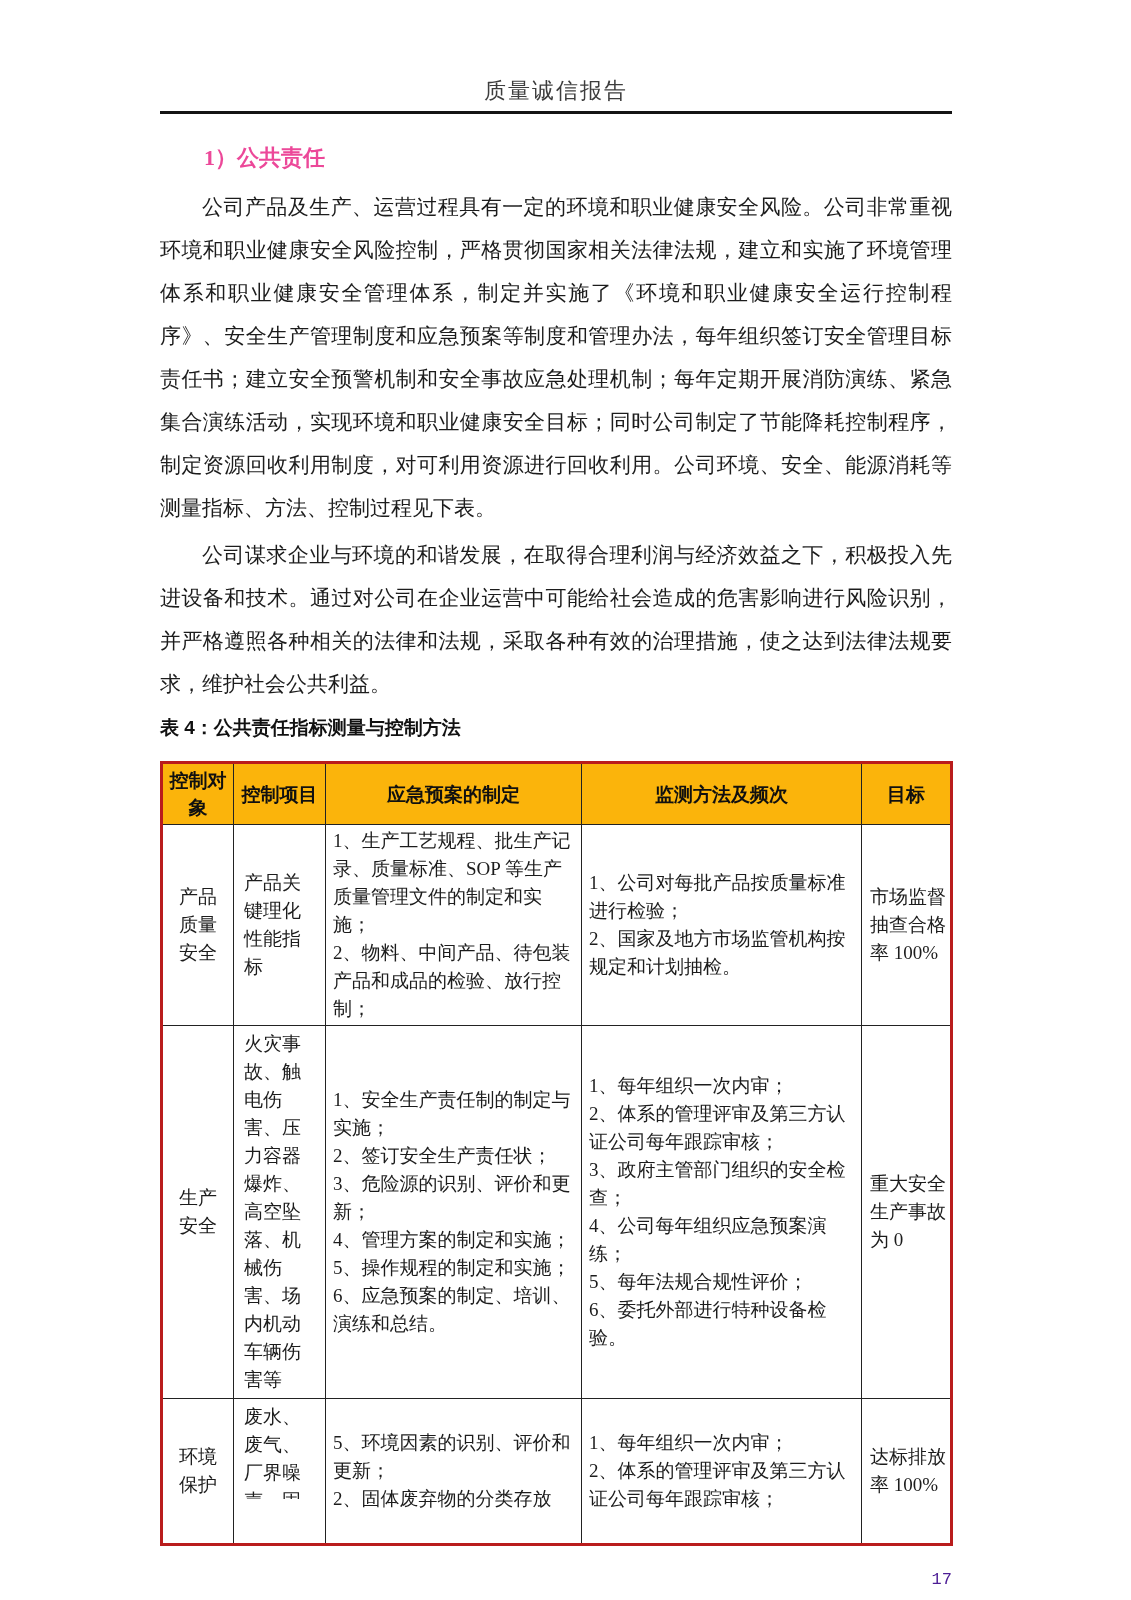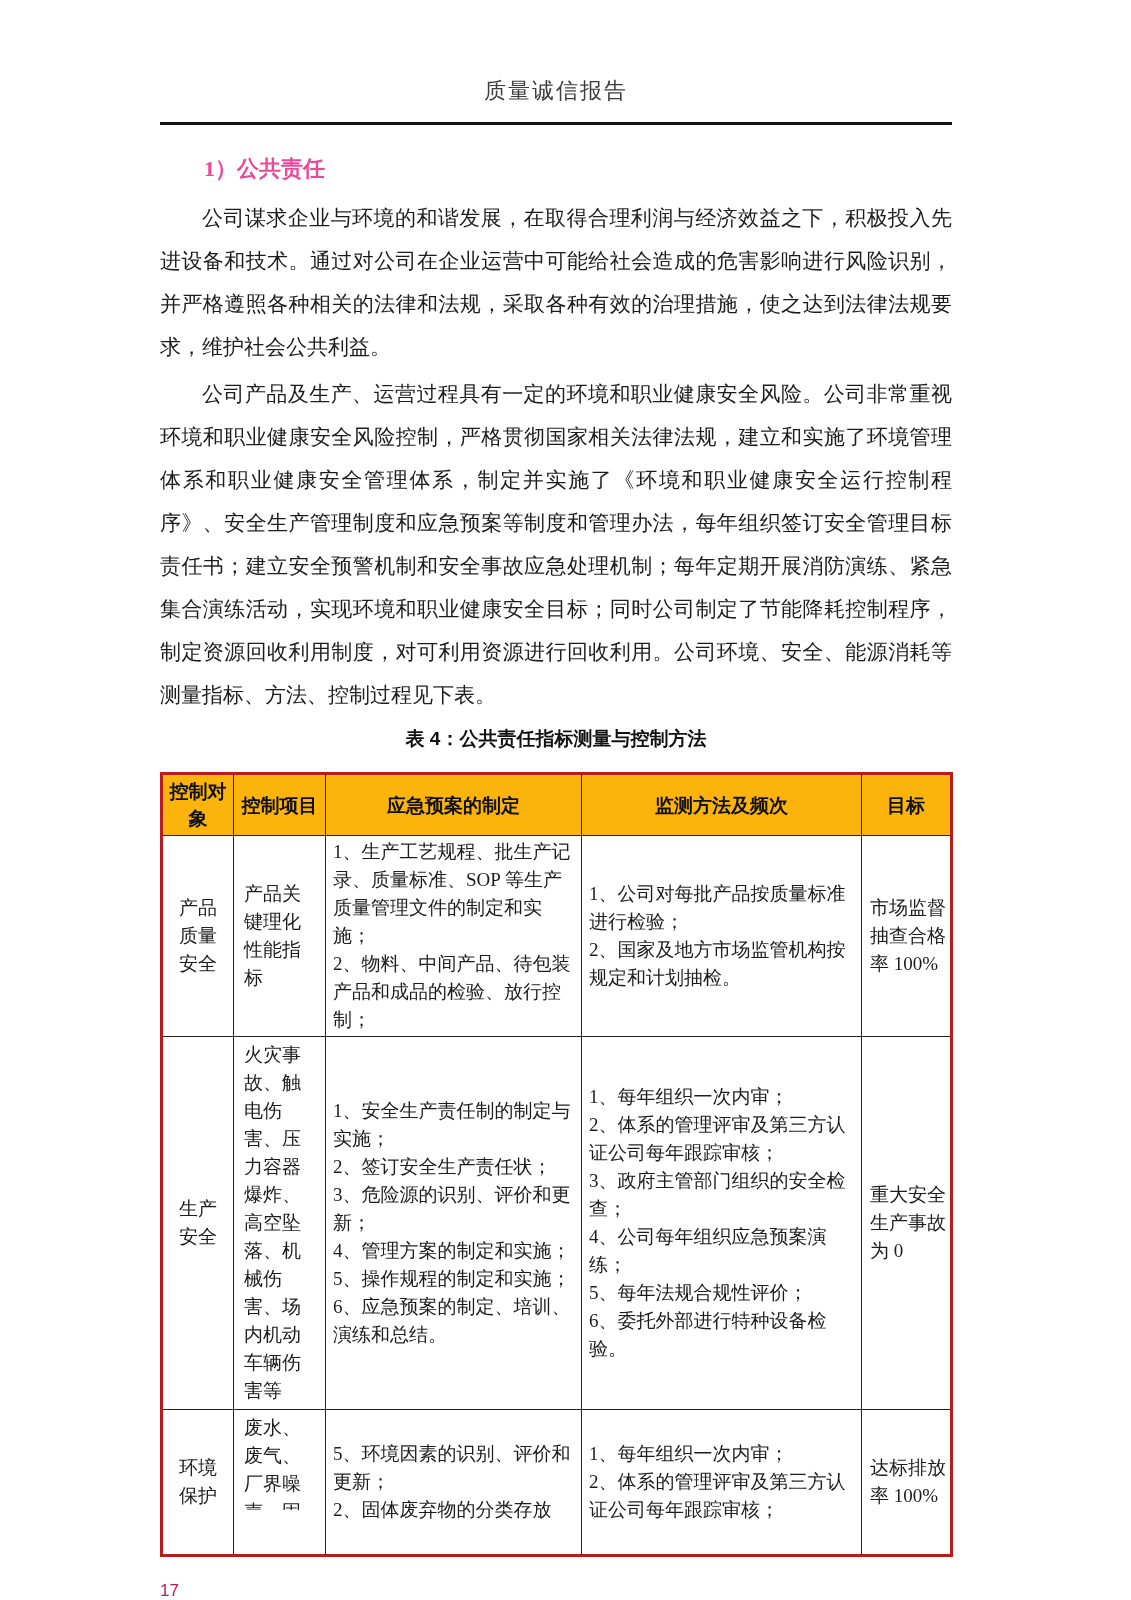--- a/index.html
+++ b/index.html
@@ -17,21 +17,21 @@
     left: 160px; top: 78px;
     width: 792px;
   }
   .doc-title {
     text-align: center;
     font-size: 22px;
     font-weight: normal;
     color: #3d3d3d;
     letter-spacing: 2px;
     line-height: 26px;
-    padding-bottom: 18px;
+    padding-bottom: 7px;
     border-bottom: 3px solid #141414;
   }
   .section-heading {
     margin-top: 30px;
     font-size: 22px;
     font-weight: bold;
     line-height: 28px;
     text-indent: 2em;
     color: #ec4899;
   }
@@ -39,21 +39,20 @@
     margin-top: 14px;
     font-size: 21px;
     line-height: 43px;
     text-align: justify;
     text-indent: 2em;
     color: #1c1c1c;
   }
   .body-para + .body-para { margin-top: 4px; }
   .table-caption {
     margin-top: 9px;
-    text-align: center;
     font-family: "Liberation Sans", "DejaVu Sans", sans-serif;
     font-size: 19px;
     font-weight: bold;
     color: #111111;
     line-height: 26px;
   }
   table.control-table {
     margin-top: 20px;
     width: 790px;
     border-collapse: collapse;
@@ -87,39 +86,39 @@
     white-space: pre-line;
   }
   td.cell-target { text-align: left; padding: 4px 2px 4px 8px; }
   tr.row-1 td { height: 200px; }
   tr.row-2 td { height: 318px; }
   tr.row-3 td { height: 108px; vertical-align: top; }
   tr.row-3 td.cell-object, tr.row-3 td.cell-target { vertical-align: middle; }
   tr.row-3 .clip { max-height: 96px; overflow: hidden; }
   .page-number {
     margin-top: 24px;
-    text-align: left;
-    font-family: Liberation Sans, sans-serif;
+    text-align: right;
+    font-family: Liberation Mono, monospace;
     font-size: 17px;
-    color: #be185d;
+    color: #4c1d95;
   }
 </style>
 </head>
 <body>
 
 <div class="page">
   <div class="content">
 
     <div class="doc-title">质量诚信报告</div>
 
     <div class="section-heading">1）公共责任</div>
 
+    <p class="body-para">公司产品及生产、运营过程具有一定的环境和职业健康安全风险。公司非常重视环境和职业健康安全风险控制，严格贯彻国家相关法律法规，建立和实施了环境管理体系和职业健康安全管理体系，制定并实施了《环境和职业健康安全运行控制程序》、安全生产管理制度和应急预案等制度和管理办法，每年组织签订安全管理目标责任书；建立安全预警机制和安全事故应急处理机制；每年定期开展消防演练、紧急集合演练活动，实现环境和职业健康安全目标；同时公司制定了节能降耗控制程序，制定资源回收利用制度，对可利用资源进行回收利用。公司环境、安全、能源消耗等测量指标、方法、控制过程见下表。</p>
+
     <p class="body-para">公司谋求企业与环境的和谐发展，在取得合理利润与经济效益之下，积极投入先进设备和技术。通过对公司在企业运营中可能给社会造成的危害影响进行风险识别，并严格遵照各种相关的法律和法规，采取各种有效的治理措施，使之达到法律法规要求，维护社会公共利益。</p>
-
-    <p class="body-para">公司产品及生产、运营过程具有一定的环境和职业健康安全风险。公司非常重视环境和职业健康安全风险控制，严格贯彻国家相关法律法规，建立和实施了环境管理体系和职业健康安全管理体系，制定并实施了《环境和职业健康安全运行控制程序》、安全生产管理制度和应急预案等制度和管理办法，每年组织签订安全管理目标责任书；建立安全预警机制和安全事故应急处理机制；每年定期开展消防演练、紧急集合演练活动，实现环境和职业健康安全目标；同时公司制定了节能降耗控制程序，制定资源回收利用制度，对可利用资源进行回收利用。公司环境、安全、能源消耗等测量指标、方法、控制过程见下表。</p>
 
     <div class="table-caption">表 4：公共责任指标测量与控制方法</div>
 
     <table class="control-table">
       <colgroup>
         <col style="width:72px">
         <col style="width:92px">
         <col style="width:256px">
         <col style="width:280px">
         <col style="width:90px">

